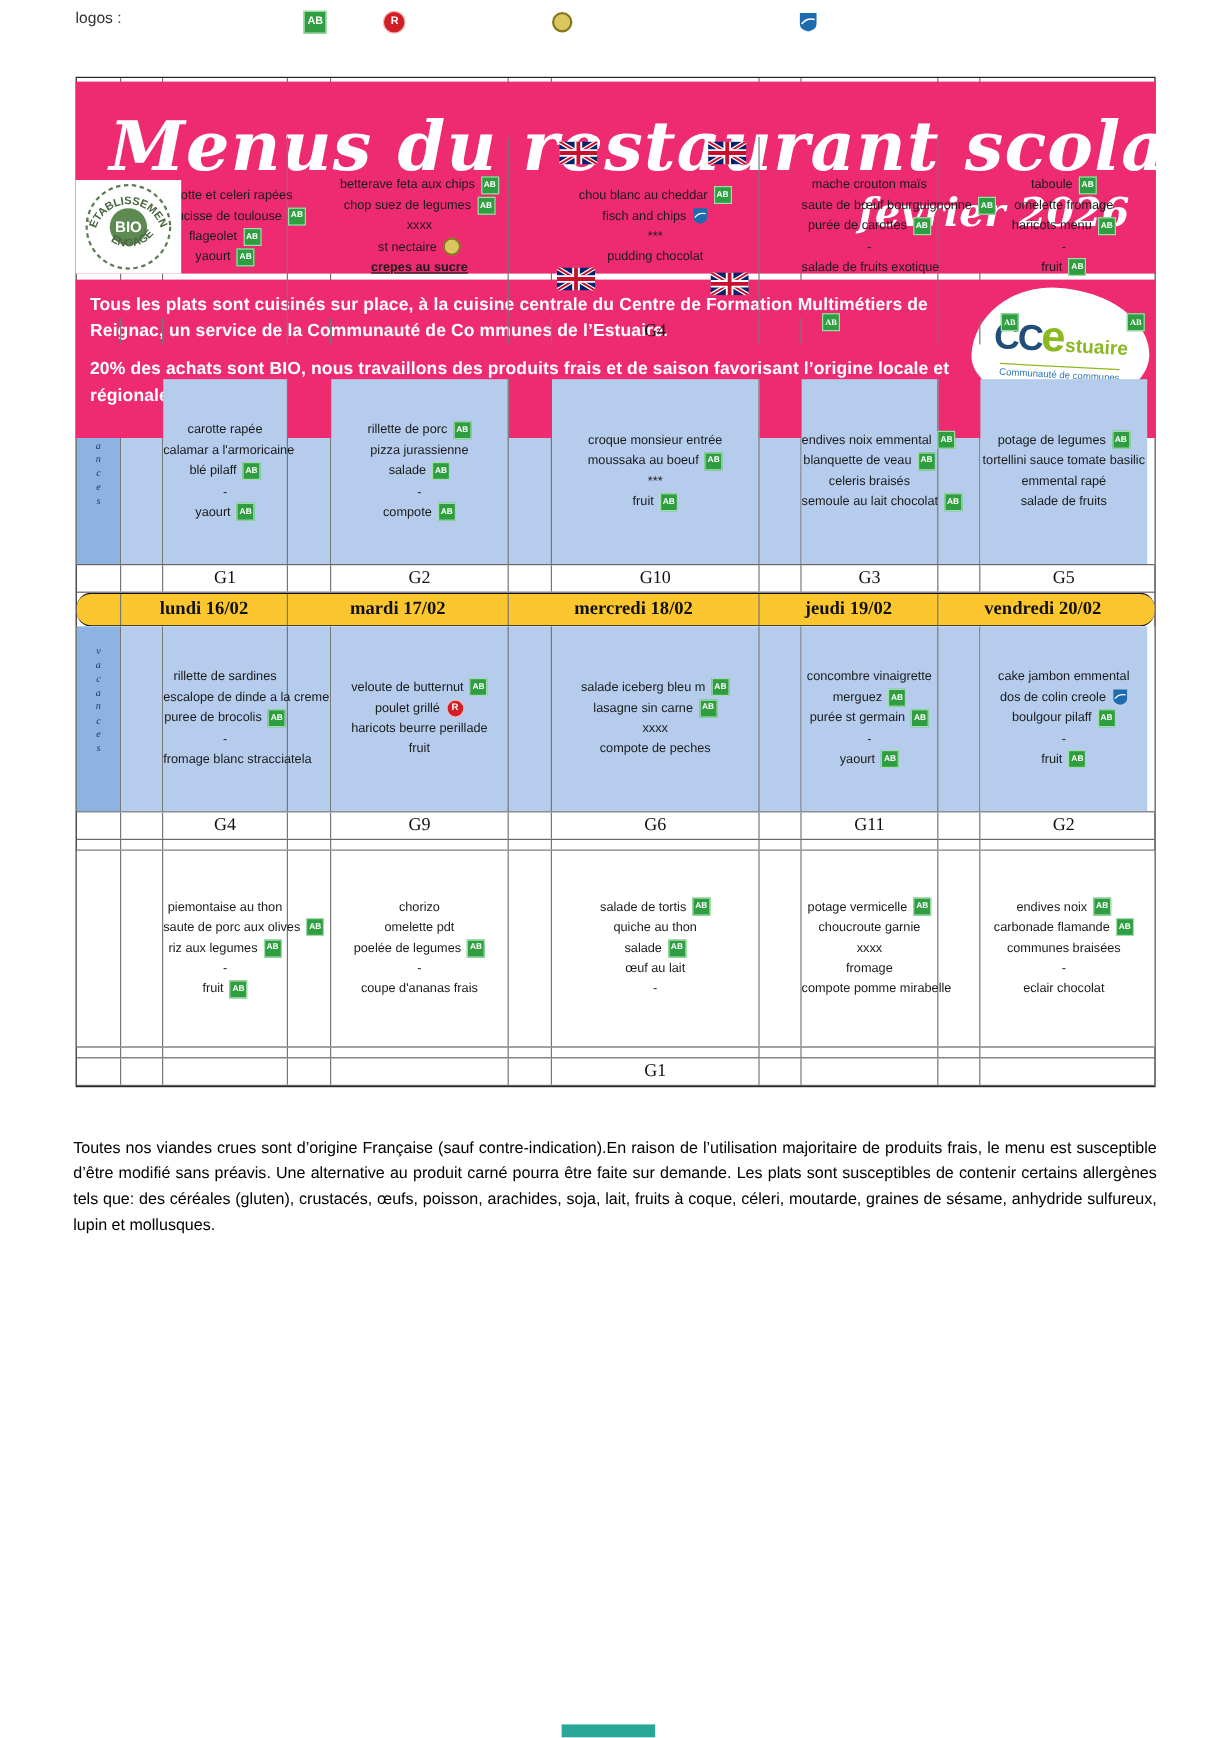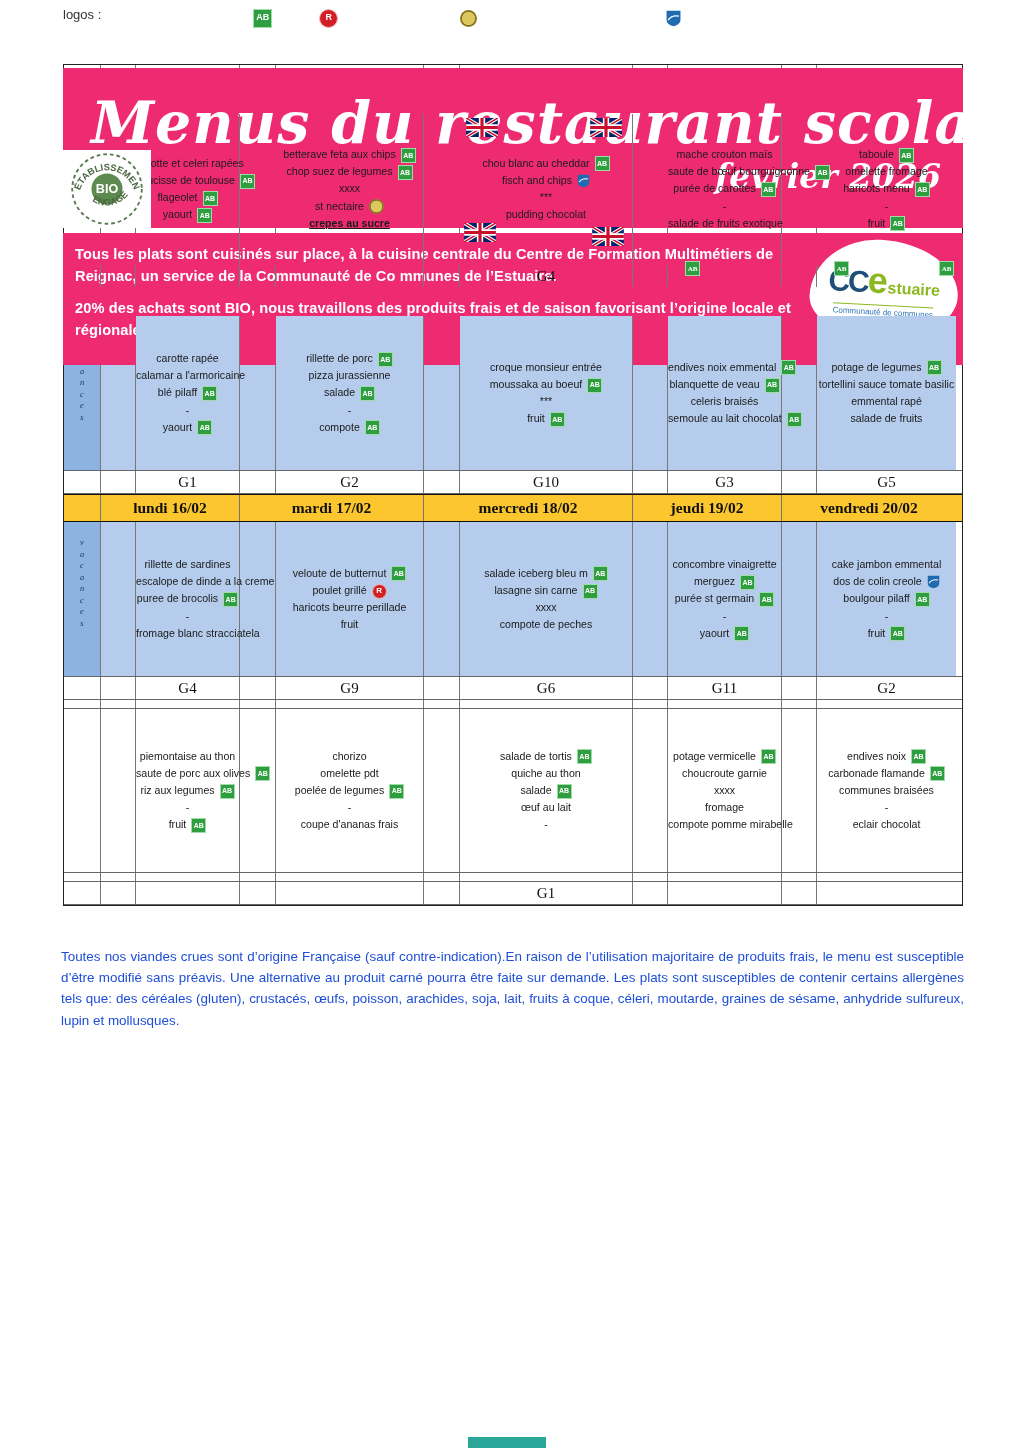--- a/index.html
+++ b/index.html
@@ -36,21 +36,21 @@
   .legend-icons .ic:nth-child(3){margin-left:122px;border-radius:50%;}
   .legend-icons .ic:nth-child(4){margin-left:188px;}
 
   
   .menu-table{margin:34px 0 0 63px;width:900px;border:1.5px solid #222;box-sizing:border-box;}
   .trow{display:grid;grid-template-columns:37px 35px 104px 36px 148px 36px 173px 35px 114px 35px 139px;
     border-bottom:1px solid #666;}
   .trow>*{border-right:1px solid #777;box-sizing:border-box;min-width:0;}
   .trow>*:last-child{border-right:none;}
   .hrow{grid-template-columns:37px 139px 184px 209px 149px 174px;background:var(--yellow);
-    border-top:1.5px solid #111;border-bottom:1.5px solid #111;height:26px;}
+    border-top:1.5px solid #111;border-bottom:1.5px solid #111;height:26px;border-radius:12px;}
   .hcell{display:flex;align-items:center;justify-content:center;
     font-family:"Liberation Serif",serif;font-weight:bold;font-size:15.5px;color:#111;}
   .note-row{height:20px;}
   .ncell{display:flex;align-items:center;justify-content:center;font-size:10.5px;font-weight:bold;color:#000;}
   .ncell.red{color:var(--notered);}
   .crow{background:#fff;}
   .crow.w0{height:150px;}
   .crow.w1,.crow.w2{height:154px;}
   .crow.w3{height:163px;}
   .vac-week>*{background:var(--vacblue);}
@@ -81,21 +81,21 @@
 
   
   .flag{position:absolute;width:32px;height:19px;line-height:0;}
   .flag svg{width:100%;height:100%;}
   .fl-tl{left:6px;top:4px;}
   .fl-tr{right:10px;top:4px;}
   .fl-bl{left:4px;bottom:22px;}
   .fl-br{right:8px;bottom:18px;}
 
   
-  .footer{margin:40px 60px 0 61px;font-size:13.4px;color:#1d4ed8;line-height:1.58;text-align:justify;}
+  .footer{margin:40px 60px 0 61px;font-size:13.4px;color:#000000;line-height:1.58;text-align:justify;}
   .bottom-bar{position:absolute;left:468px;bottom:0;width:78px;height:11px;background:var(--teal);}
 </style>
 </head>
 <body>
 
 <div class="page">
 
   <div class="masthead">
     <div class="title-block">
       <div class="page-title">Menus du restaurant scolaire</div>

